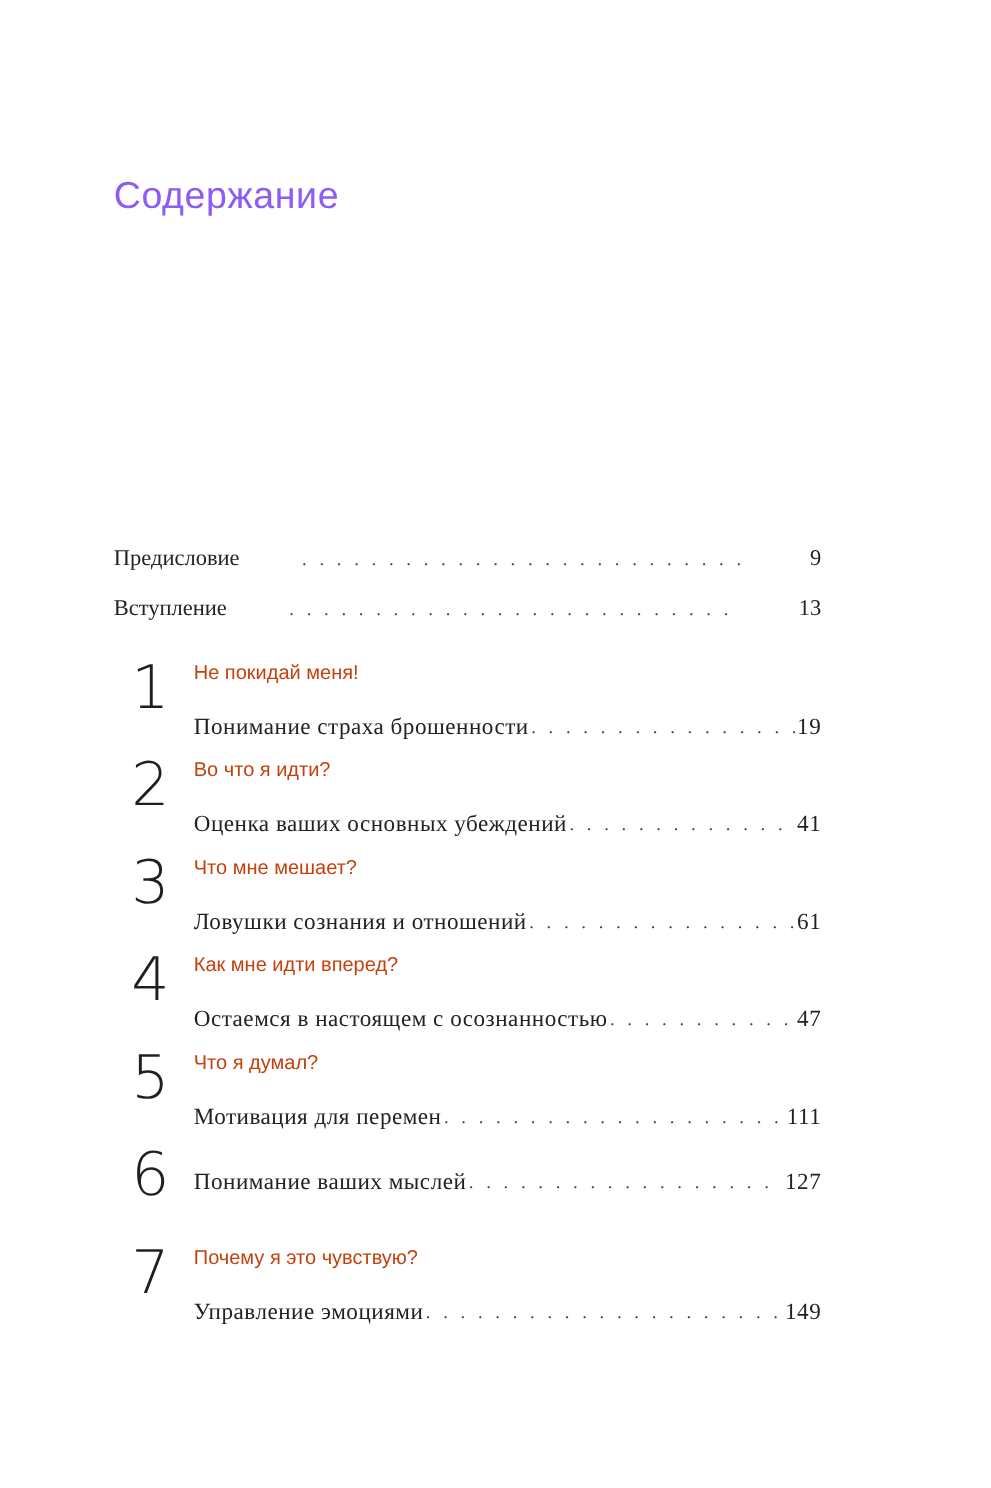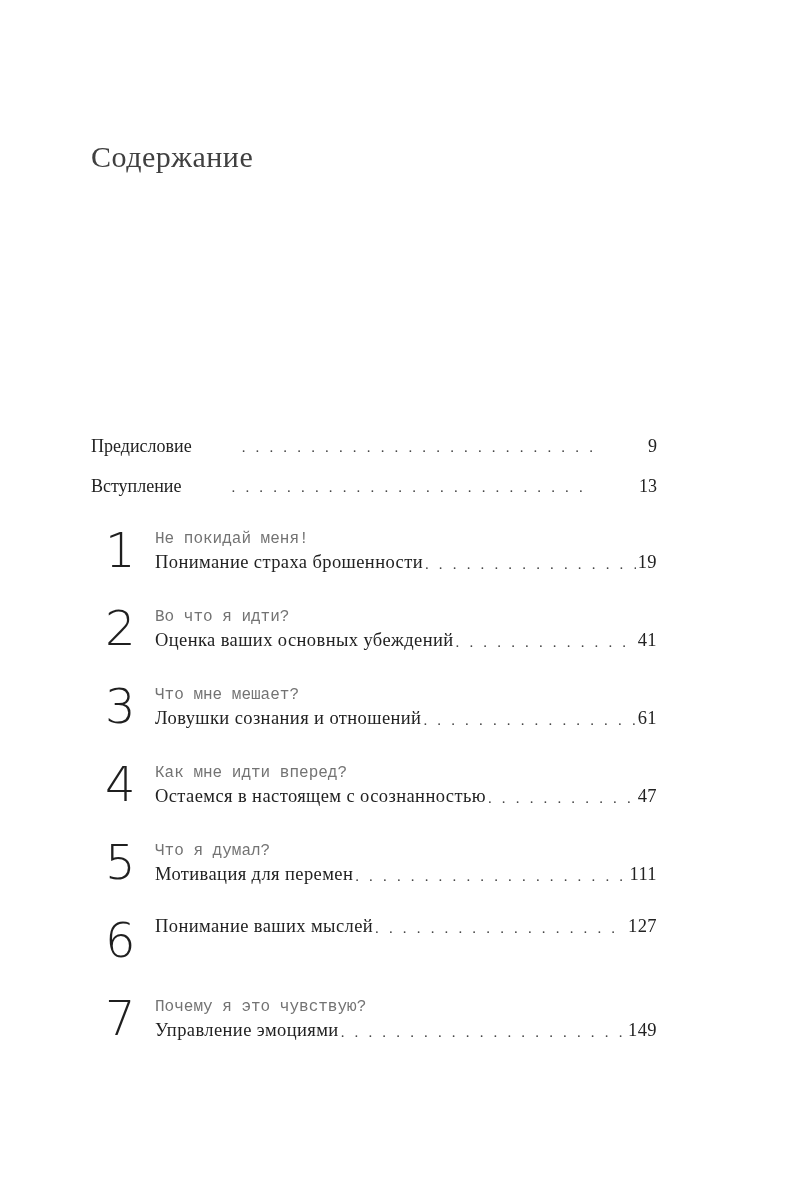--- a/index.html
+++ b/index.html
@@ -1,20 +1,20 @@
 <!DOCTYPE html>
 <html><head>
 <meta charset="utf-8">
 <style>
   html, body { margin: 0; padding: 0; background: #ffffff; }
   body { width: 793px; height: 1190px; position: relative; overflow: hidden; color: #1a1a1a; }
   .title {
     position: absolute; left: 91px; top: 140px;
-    font-family: Liberation Serif, serif; font-weight: 300;
-    font-size: 30px; letter-spacing: 0.5px; color: #404040; text-align: right;
+    font-family: Liberation Sans, sans-serif; font-weight: 300;
+    font-size: 30px; letter-spacing: 0.5px; color: #8b5cf6; text-align: right;
   }
   .toc { position: absolute; left: 91px; top: 436px; width: 566px; }
   .front-row {
     display: flex; align-items: baseline; height: 40px;
     font-family: "Liberation Serif", serif; font-size: 18px; color: #222; gap: 44px;
   }
   .front-row .label { white-space: nowrap; }
   .leader {
     flex: 1; overflow: hidden; white-space: nowrap; margin: 0 6px;
     color: #444; letter-spacing: 3.2px; font-size: 15px;
@@ -23,27 +23,28 @@
   .chapter {
     position: relative; height: 78px; margin-top: 0;
   }
   .chap-num {
     position: absolute; left: 14px; top: -6px;
     font-family: "DejaVu Sans", sans-serif; font-weight: 200;
     font-size: 48px; line-height: 60px; color: #1f1f1f;
   }
   .chap-body { position: absolute; left: 64px; right: 0; top: 0; }
   .chap-title {
-    font-family: Liberation Mono, monospace; font-size: 16px; font-weight: 500;
-    color: #737373; height: 26px; line-height: 26px;
+    font-family: Liberation Sans, sans-serif; font-size: 16px; font-weight: 500;
+    color: #c2410c; height: 26px; line-height: 26px;
   }
   .chap-sub {
-    display: flex; align-items: flex-end;
+    display: flex; align-items: center;
     font-family: "Liberation Serif", serif; font-size: 18.5px; color: #222;
     letter-spacing: 0.4px;
+    margin-top: 20px;
   }
   .chap-sub .leader { margin: 0 2px; }
 </style>
 </head>
 <body>
 
 <div class="title">Содержание</div>
 
 <div class="toc">
   <div class="front-row">

